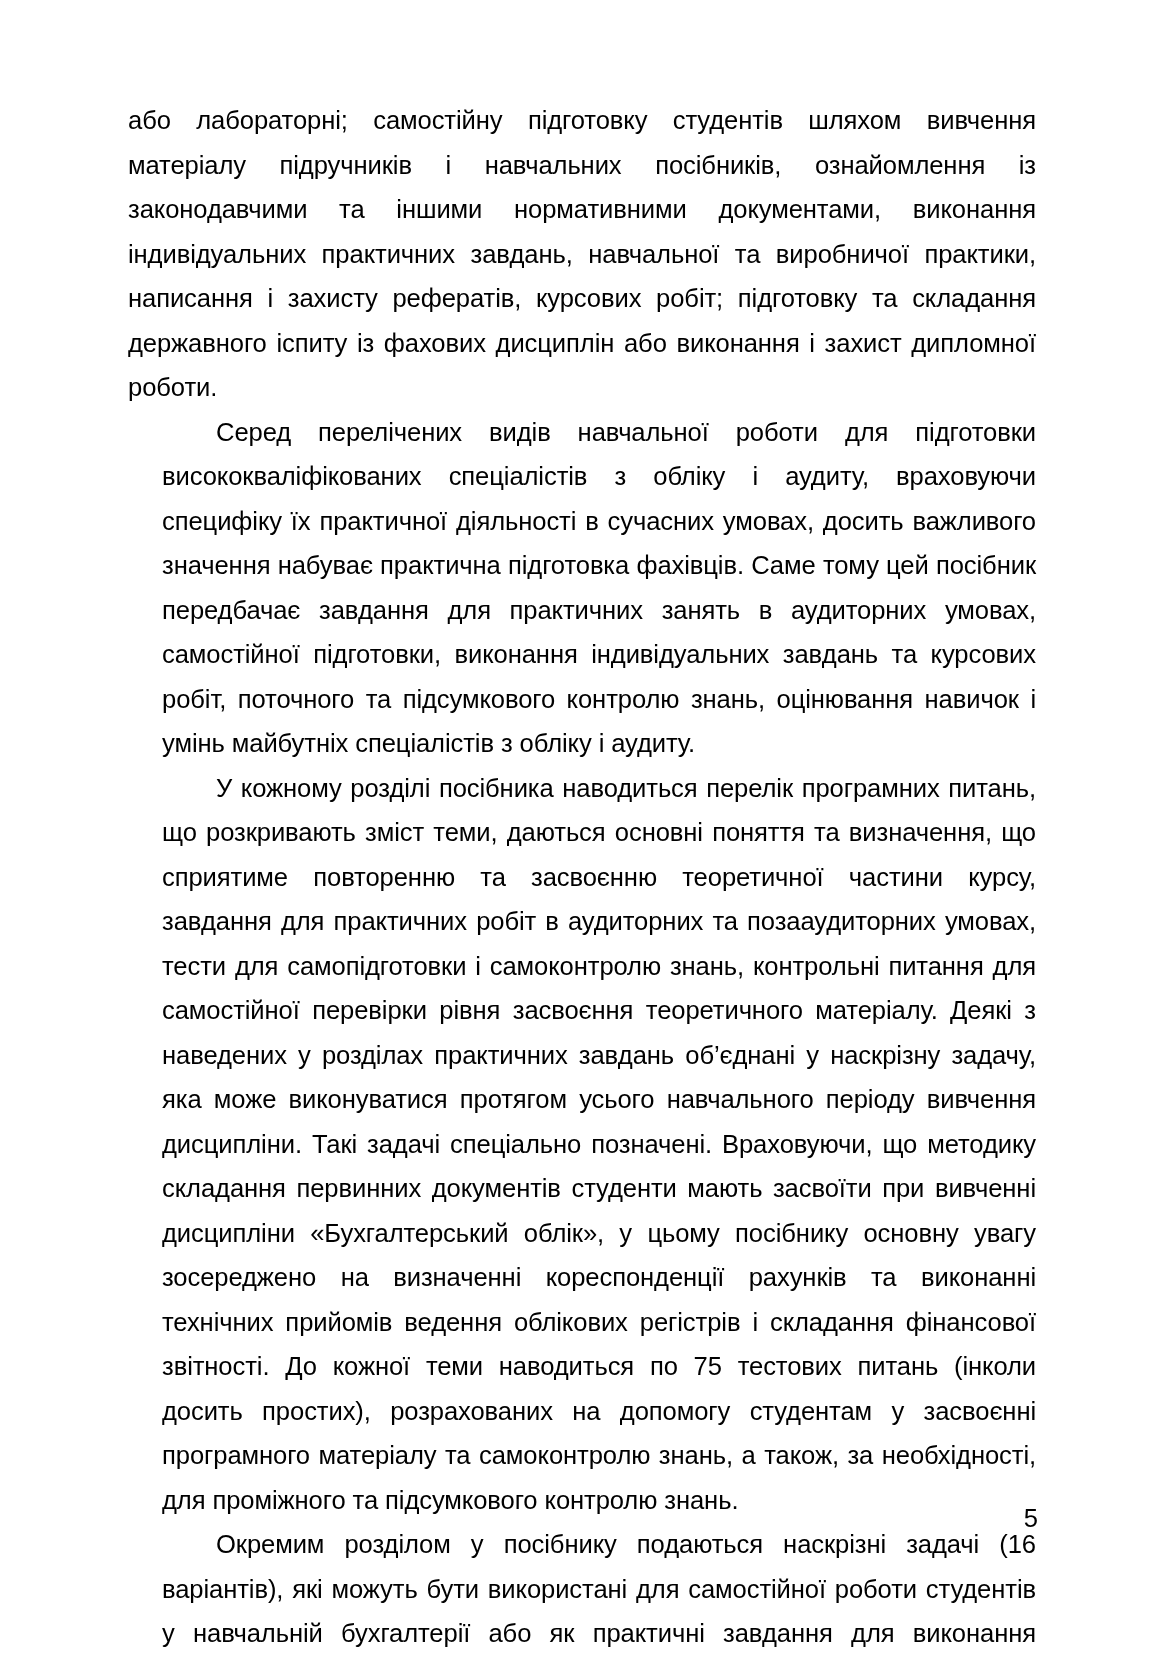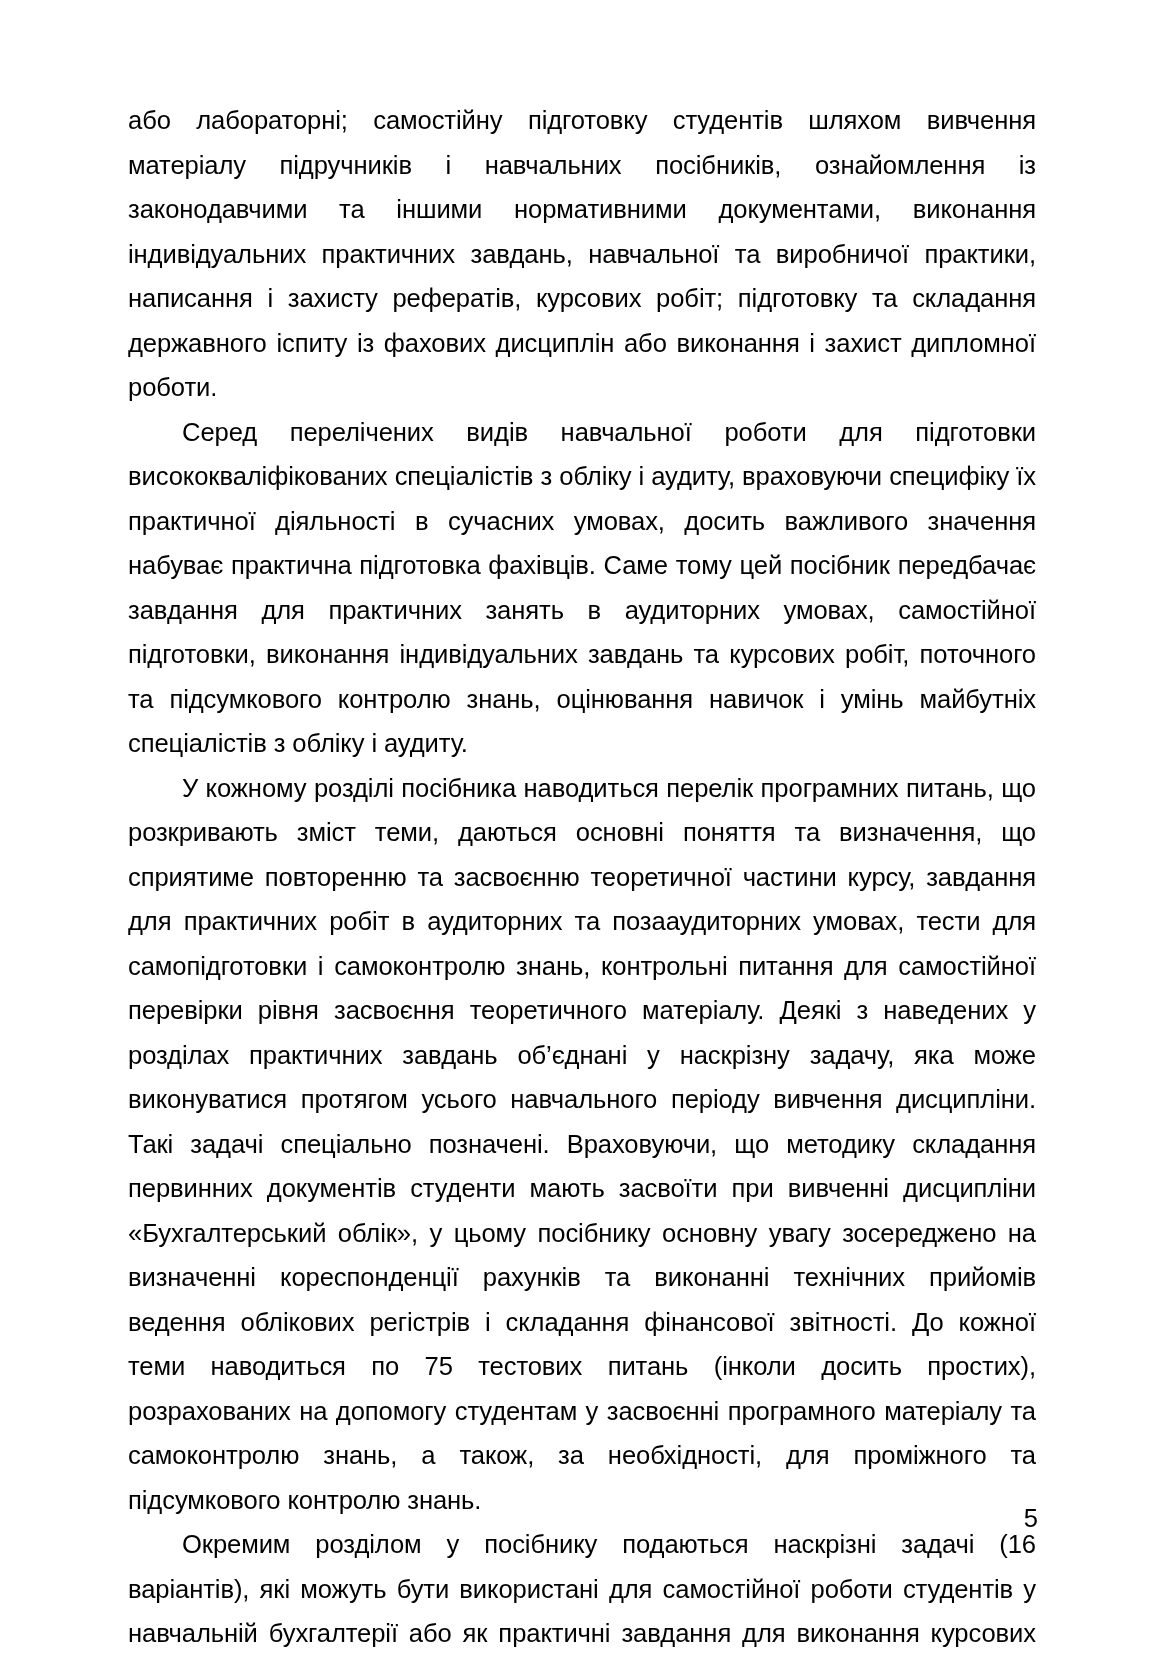--- a/index.html
+++ b/index.html
@@ -29,20 +29,21 @@
     font-size: 25.6px;
     line-height: 44.5px;
     color: #000000;
     letter-spacing: -0.1px;
     word-spacing: 0px;
     font-weight: 400;
     hyphens: manual;
   }
   .para.indent {
     text-indent: 54px;
+    margin-left: 34px;
   }
   .para.first {
     text-indent: 0;
   }
   
   .text-column {
     transform-origin: left top;
   }
   .page-number {
     position: absolute;

